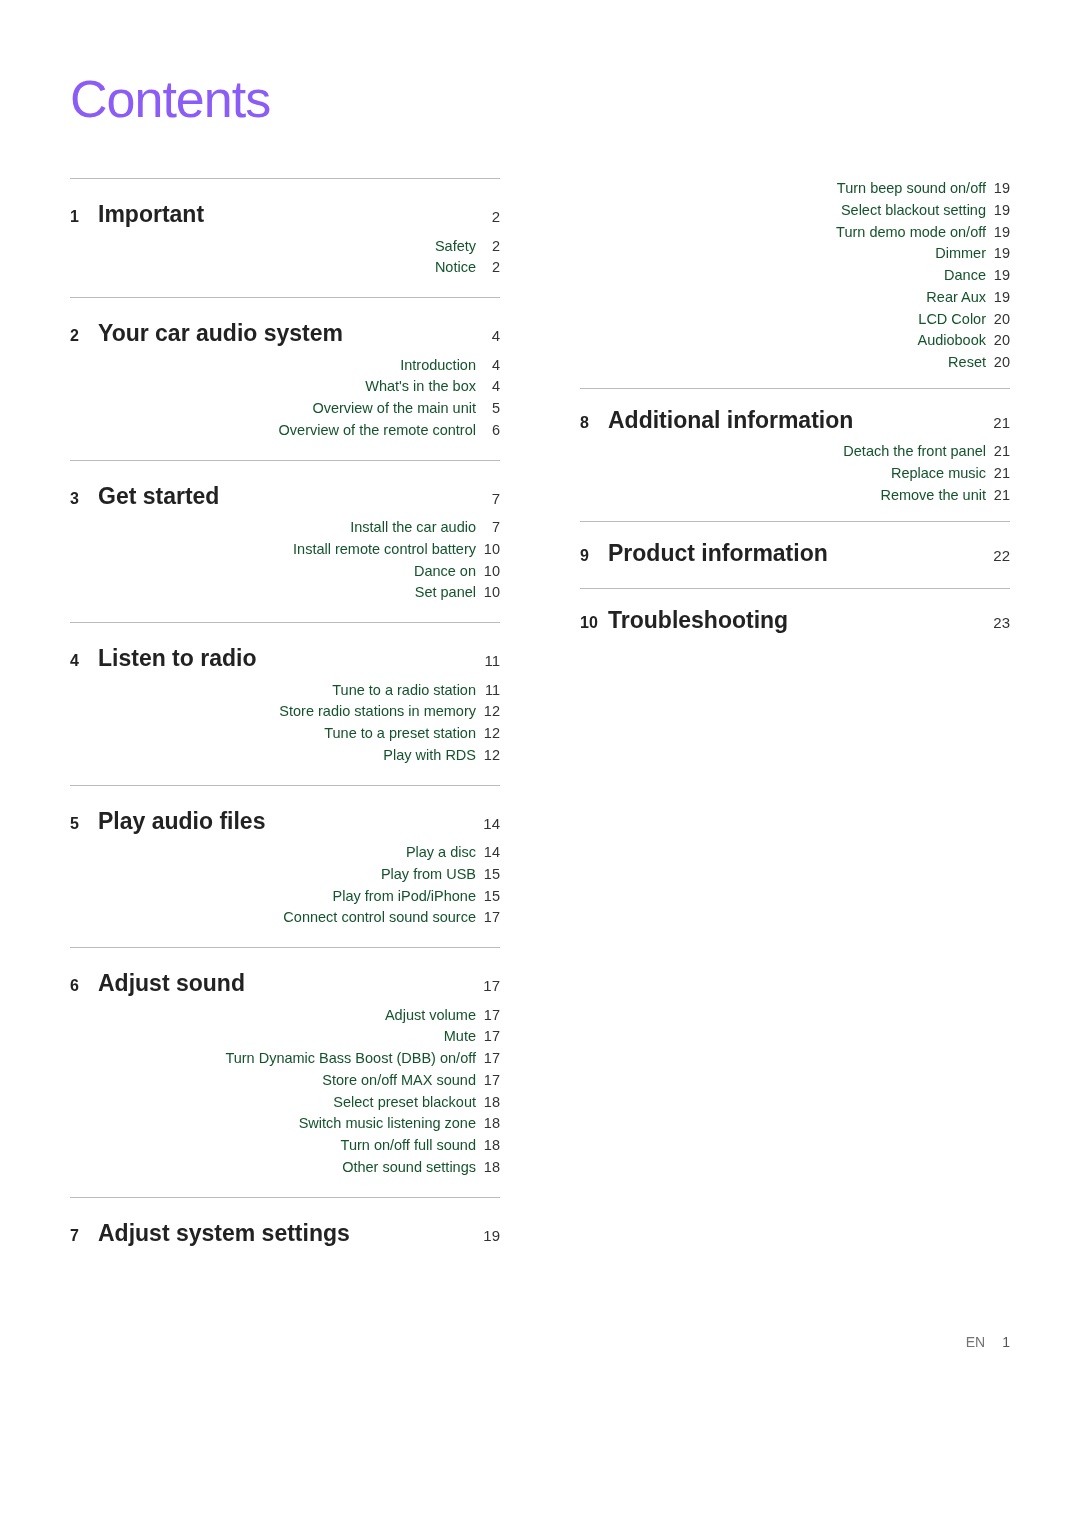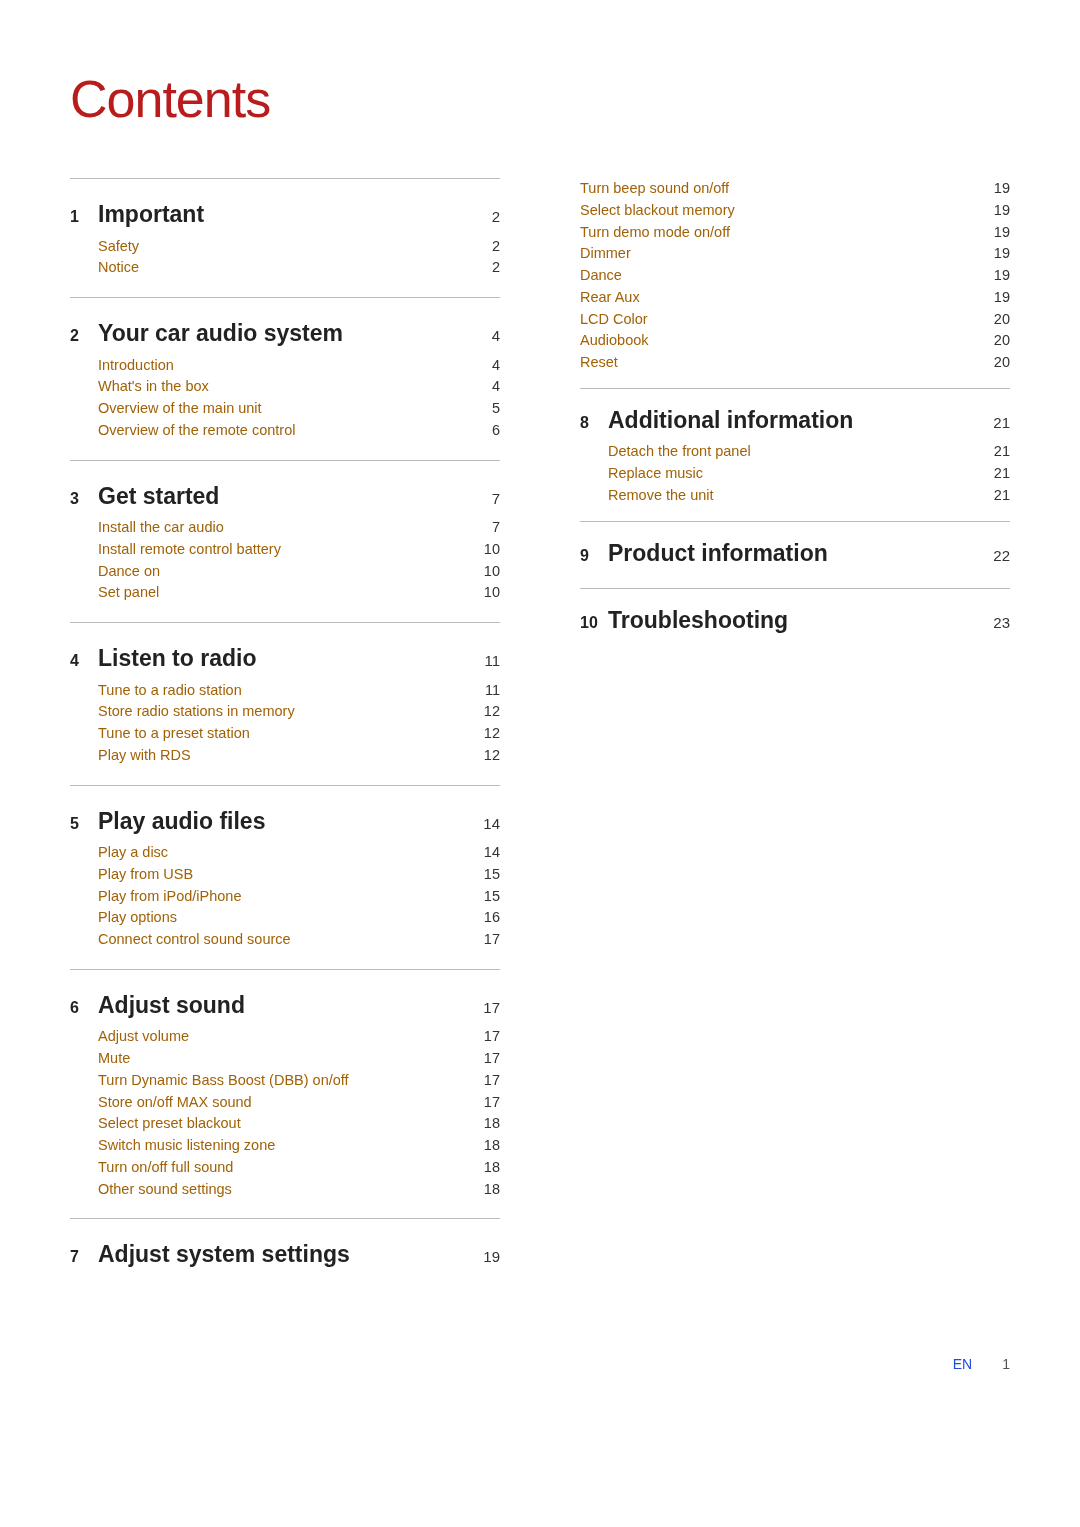--- a/index.html
+++ b/index.html
@@ -12,21 +12,21 @@
       padding: 60px 70px 60px 70px;
       font-size: 15px;
       line-height: 1.5;
     }
 
     h1.contents-title {
       font-size: 52px;
       font-weight: 300;
       letter-spacing: -1px;
       margin-bottom: 40px;
-      color: #b91c1c;
+      color: #8b5cf6;
     }
 
     .two-col {
       display: flex;
       gap: 0;
       width: 100%;
     }
 
     .left-col {
       width: 50%;
@@ -77,22 +77,23 @@
     }
 
     .item-row {
       display: flex;
       justify-content: space-between;
       align-items: baseline;
     }
 
     .item-label {
       font-size: 14.5px;
-      color: #a16207;
+      color: #14532d;
       flex: 1;
+      text-align: right;
     }
 
     .item-page {
       font-size: 14.5px;
       color: #333;
       min-width: 24px;
       text-align: right;
     }
 
     .right-col .section {
@@ -108,22 +109,22 @@
     .footer-line {
       display: flex;
       justify-content: flex-end;
       align-items: center;
       margin-top: 60px;
       border-top: none;
     }
 
     .footer-en {
       font-size: 14px;
-      color: #1d4ed8;
-      margin-right: 30px;
+      color: #737373;
+      margin-right: 17px;
     }
 
     .footer-page {
       font-size: 14px;
       color: #555;
     }
 
     .right-top-items {
       padding-left: 0;
       margin-bottom: 14px;
@@ -246,24 +247,20 @@
           </div>
           <div class="item-row">
             <span class="item-label">Play from USB</span>
             <span class="item-page">15</span>
           </div>
           <div class="item-row">
             <span class="item-label">Play from iPod/iPhone</span>
             <span class="item-page">15</span>
           </div>
           <div class="item-row">
-            <span class="item-label">Play options</span>
-            <span class="item-page">16</span>
-          </div>
-          <div class="item-row">
             <span class="item-label">Connect control sound source</span>
             <span class="item-page">17</span>
           </div>
         </div>
       </div>
       <div class="section">
         <div class="section-header">
           <span class="section-num">6</span>
           <span class="section-title">Adjust sound</span>
           <span class="section-page">17</span>
@@ -311,21 +308,21 @@
         </div>
       </div>
     </div>
   <div class="right-col" id="right-col">
       <div class="right-top-items">
         <div class="item-row">
           <span class="item-label">Turn beep sound on/off</span>
           <span class="item-page">19</span>
         </div>
         <div class="item-row">
-          <span class="item-label">Select blackout memory</span>
+          <span class="item-label">Select blackout setting</span>
           <span class="item-page">19</span>
         </div>
         <div class="item-row">
           <span class="item-label">Turn demo mode on/off</span>
           <span class="item-page">19</span>
         </div>
         <div class="item-row">
           <span class="item-label">Dimmer</span>
           <span class="item-page">19</span>
         </div>

